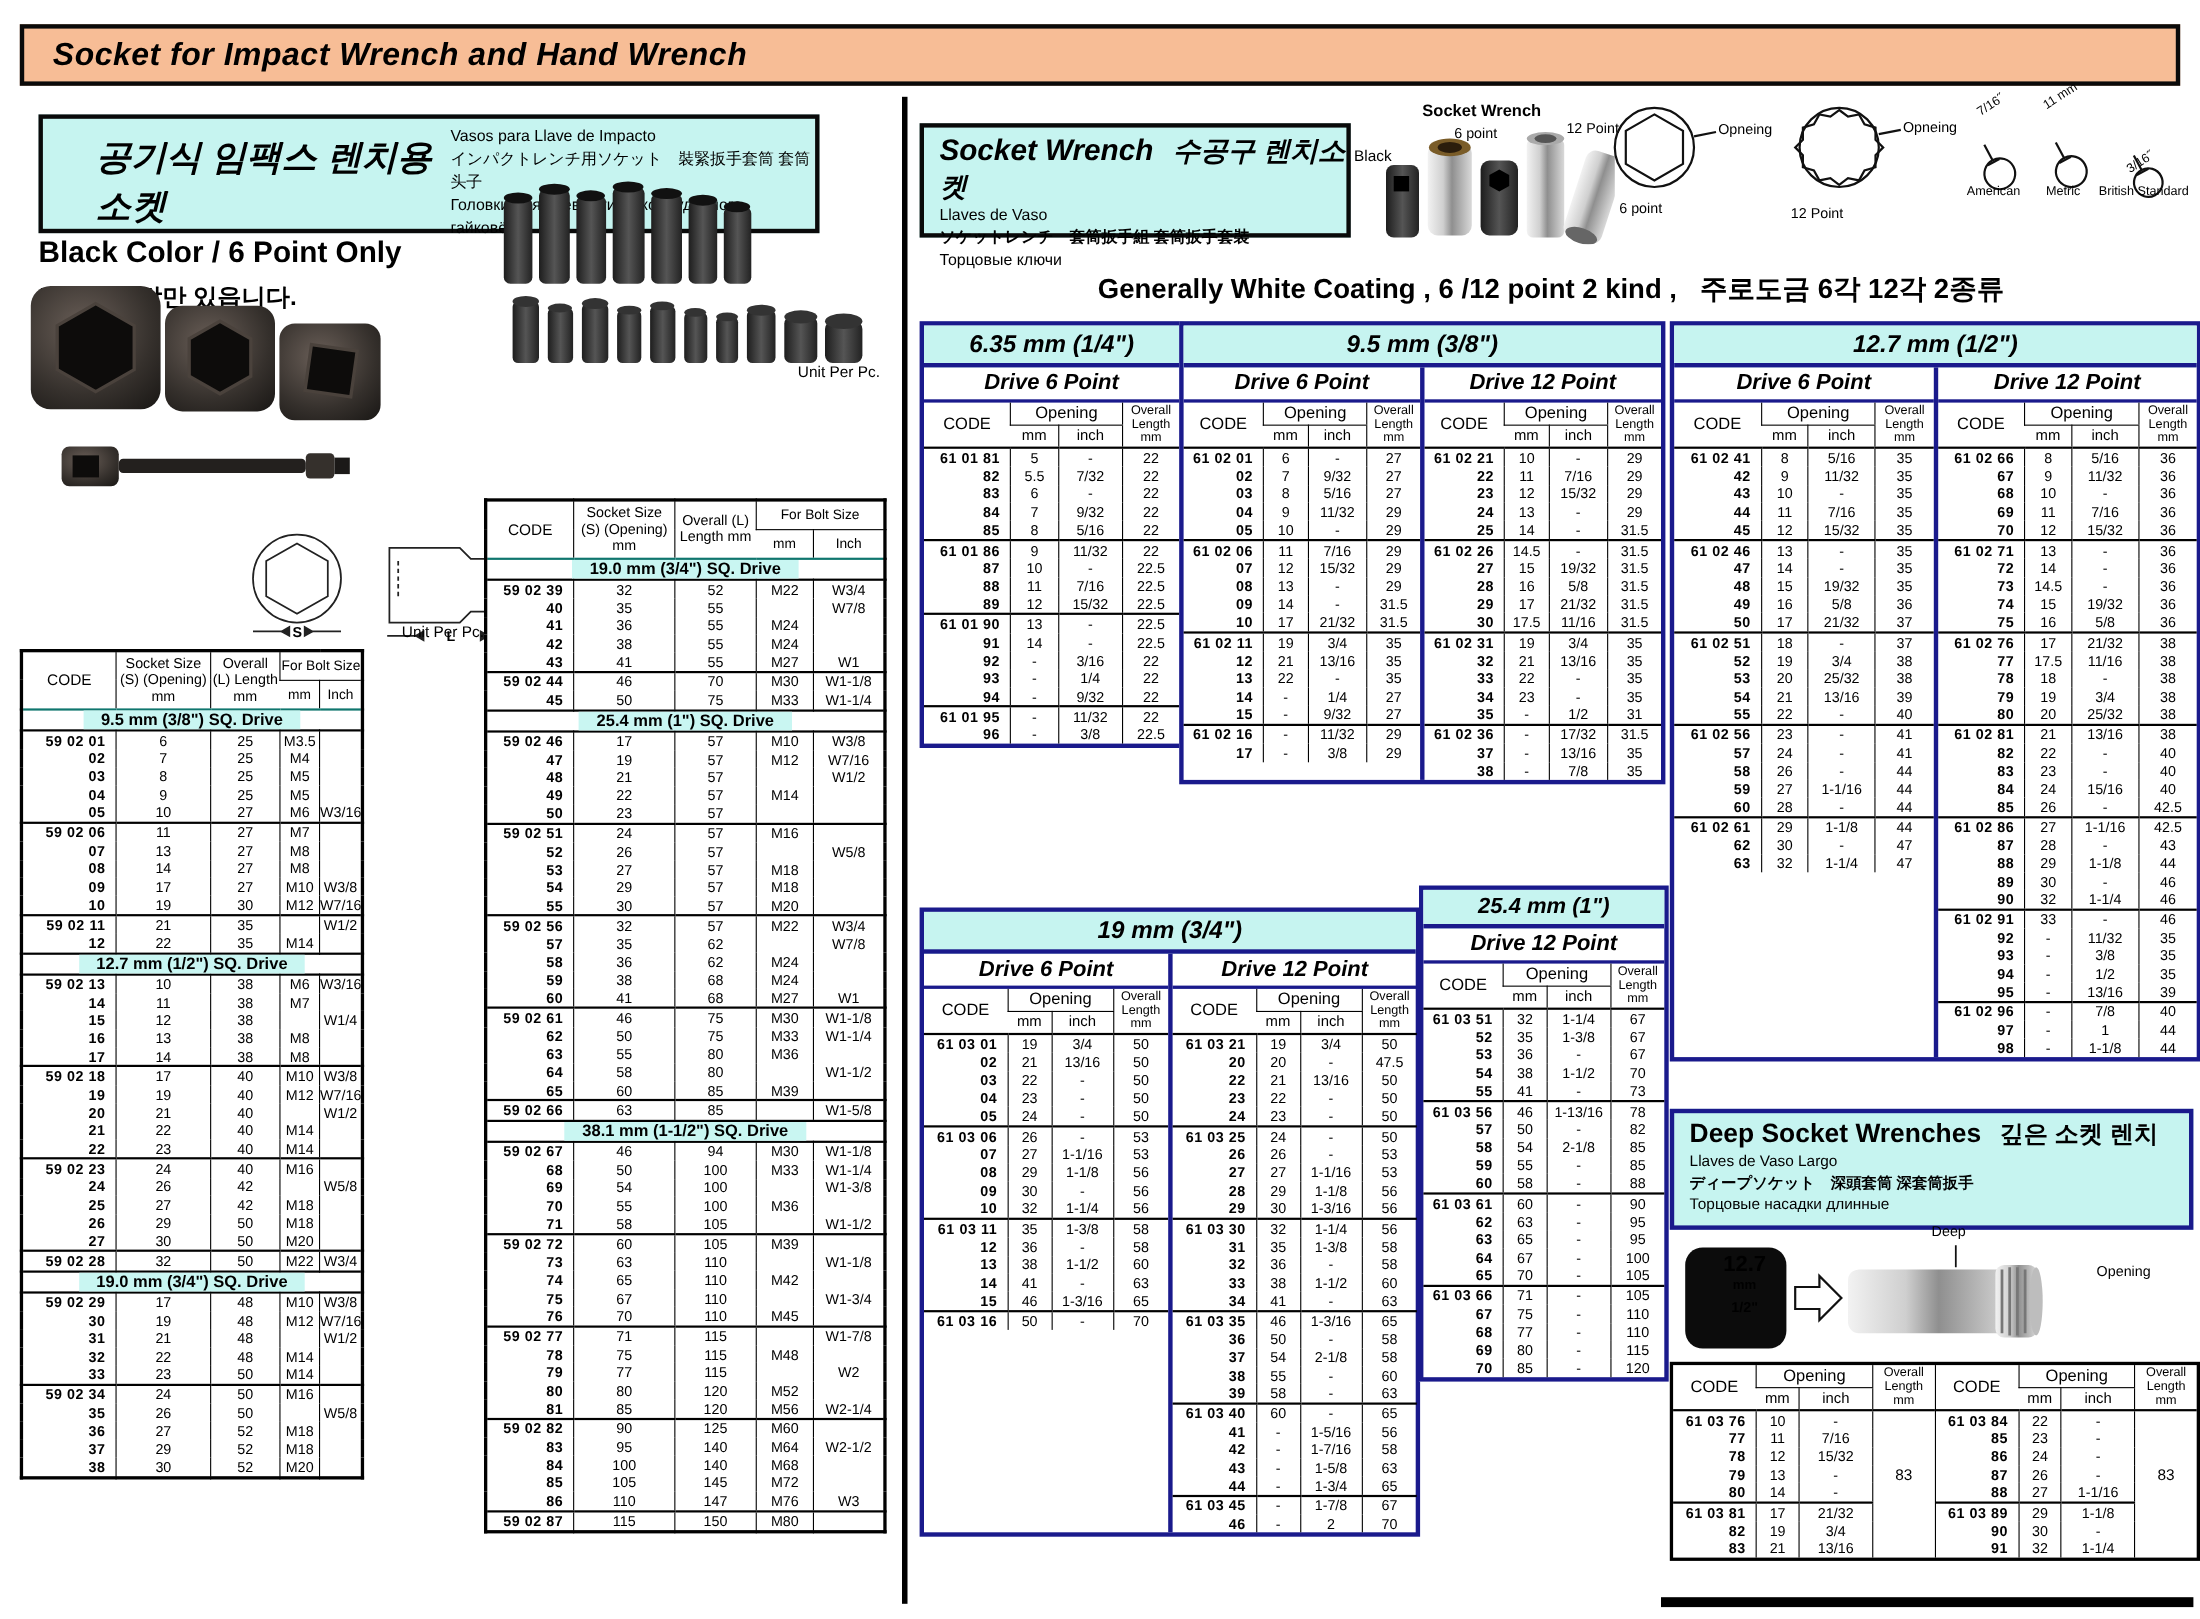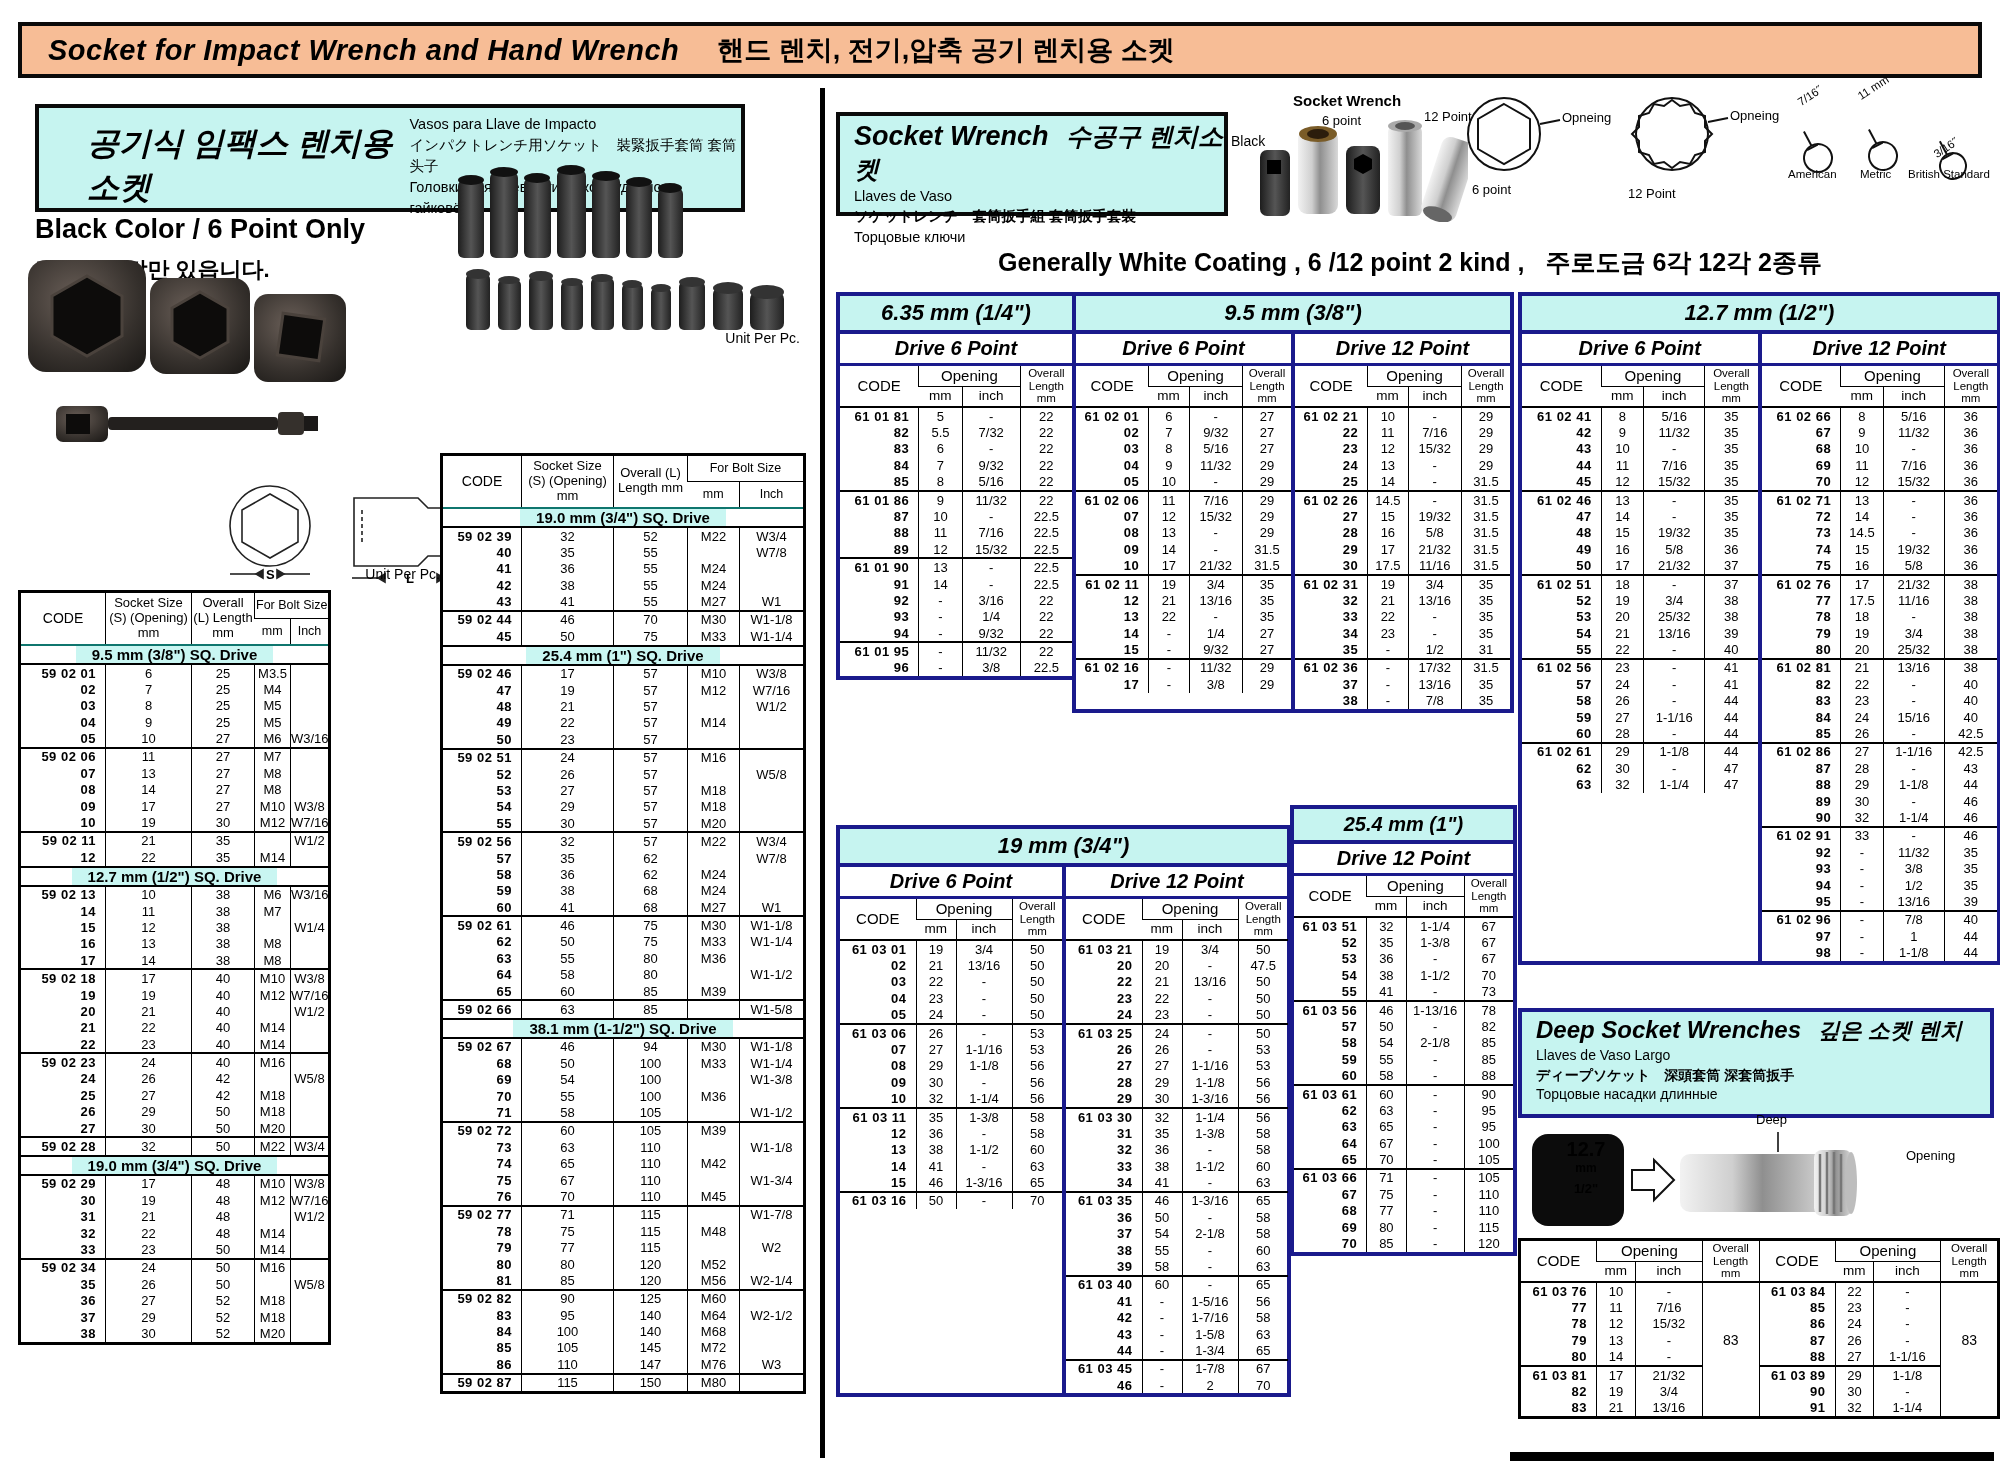--- a/index.html
+++ b/index.html
@@ -76,42 +76,41 @@
   .wt td{font-size:13.2px;height:17.2px;}
   #box635{left:836px;top:292px;width:232px;}
   #box95 {left:1072px;top:292px;width:434px;}
   #box127{left:1518px;top:292px;width:475px;}
   #box19 {left:836px;top:825px;width:447px;}
   #box254{left:1290px;top:805px;width:219px;}
 
   
   #deep-head{left:1518px;top:1008px;width:476px;height:110px;background:#c6f4f0;border:4px solid #1a1a8c;
              box-sizing:border-box;padding:4px 0 0 14px;}
-  #deep-head .a{font-size:24px;font-weight:bold;font-style:italic;}
+  #deep-head .a{font-size:24px;font-weight:bold;}
   #deep-head .a .ko{font-size:22px;margin-left:10px;}
   #deep-head .l{font-size:14px;line-height:1.4;}
   #deep-table{left:1518px;top:1238px;width:476px;border:3px solid #000;display:flex;background:#fff;}
   #deep-table .half{flex:1 1 0;}
   #deep-table .half + .half{border-left:1px solid #000;}
   .deep td:nth-child(4){border-top:none !important;font-size:14px;}
   #bottom-line{left:1510px;top:1452px;width:484px;height:9px;background:#000;}
 
   .small-label{font-size:13px;}
   .tiny-label{font-size:11.5px;}
   .b{font-weight:bold;}
   .rot{transform:rotate(-33deg);transform-origin:left bottom;display:inline-block;}
 
   svg{display:block;}
 </style>
 </head>
 <body>
 
 <div id="banner" class="abs">
   <span class="t-en">Socket for Impact Wrench and Hand Wrench</span>
-  <span class="t-ko">핸드 렌치, 전기,압축 공기 렌치용 소켓</span>
 </div>
 
 <div id="impact-header" class="abs">
   <div class="ih-l">
     <div class="b">공기식 임팩스 렌치용 소켓</div>
   </div>
   <div class="ih-r">
     <div>Vasos para Llave de Impacto</div>
     <div>インパクトレンチ用ソケット　裝緊扳手套筒 套筒头子</div>
     <div>Головки для пневматического ударного</div>

